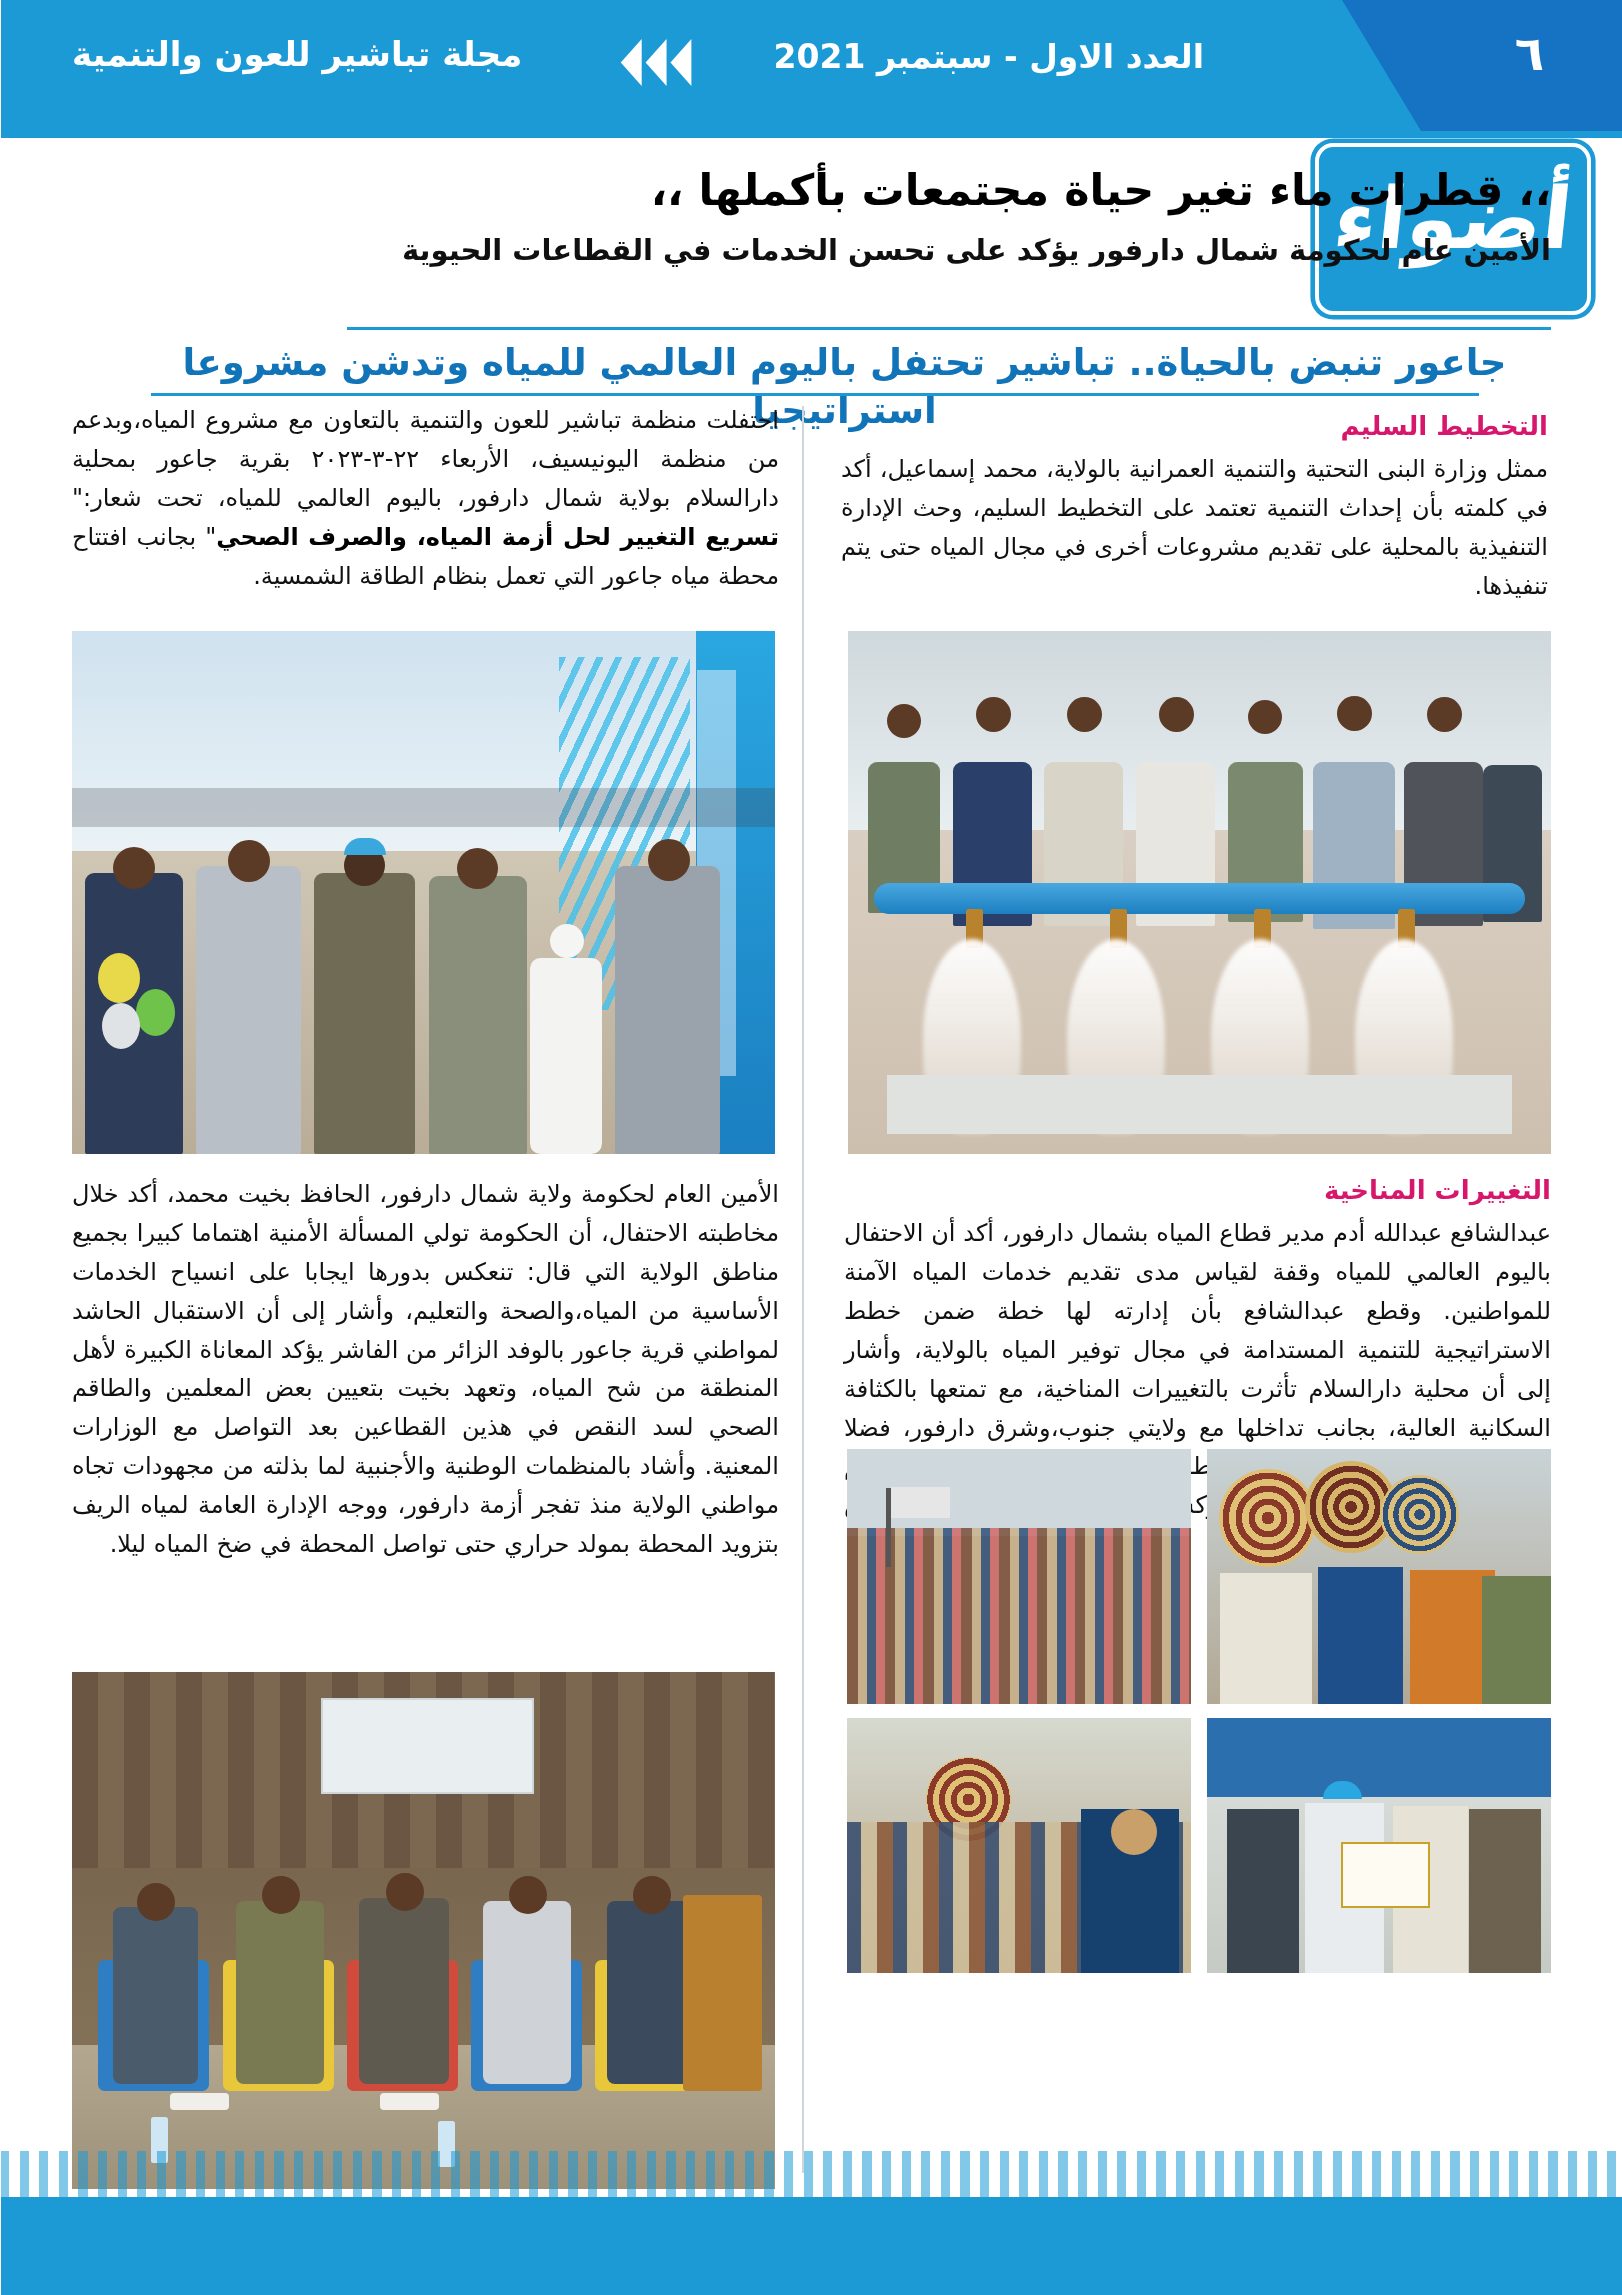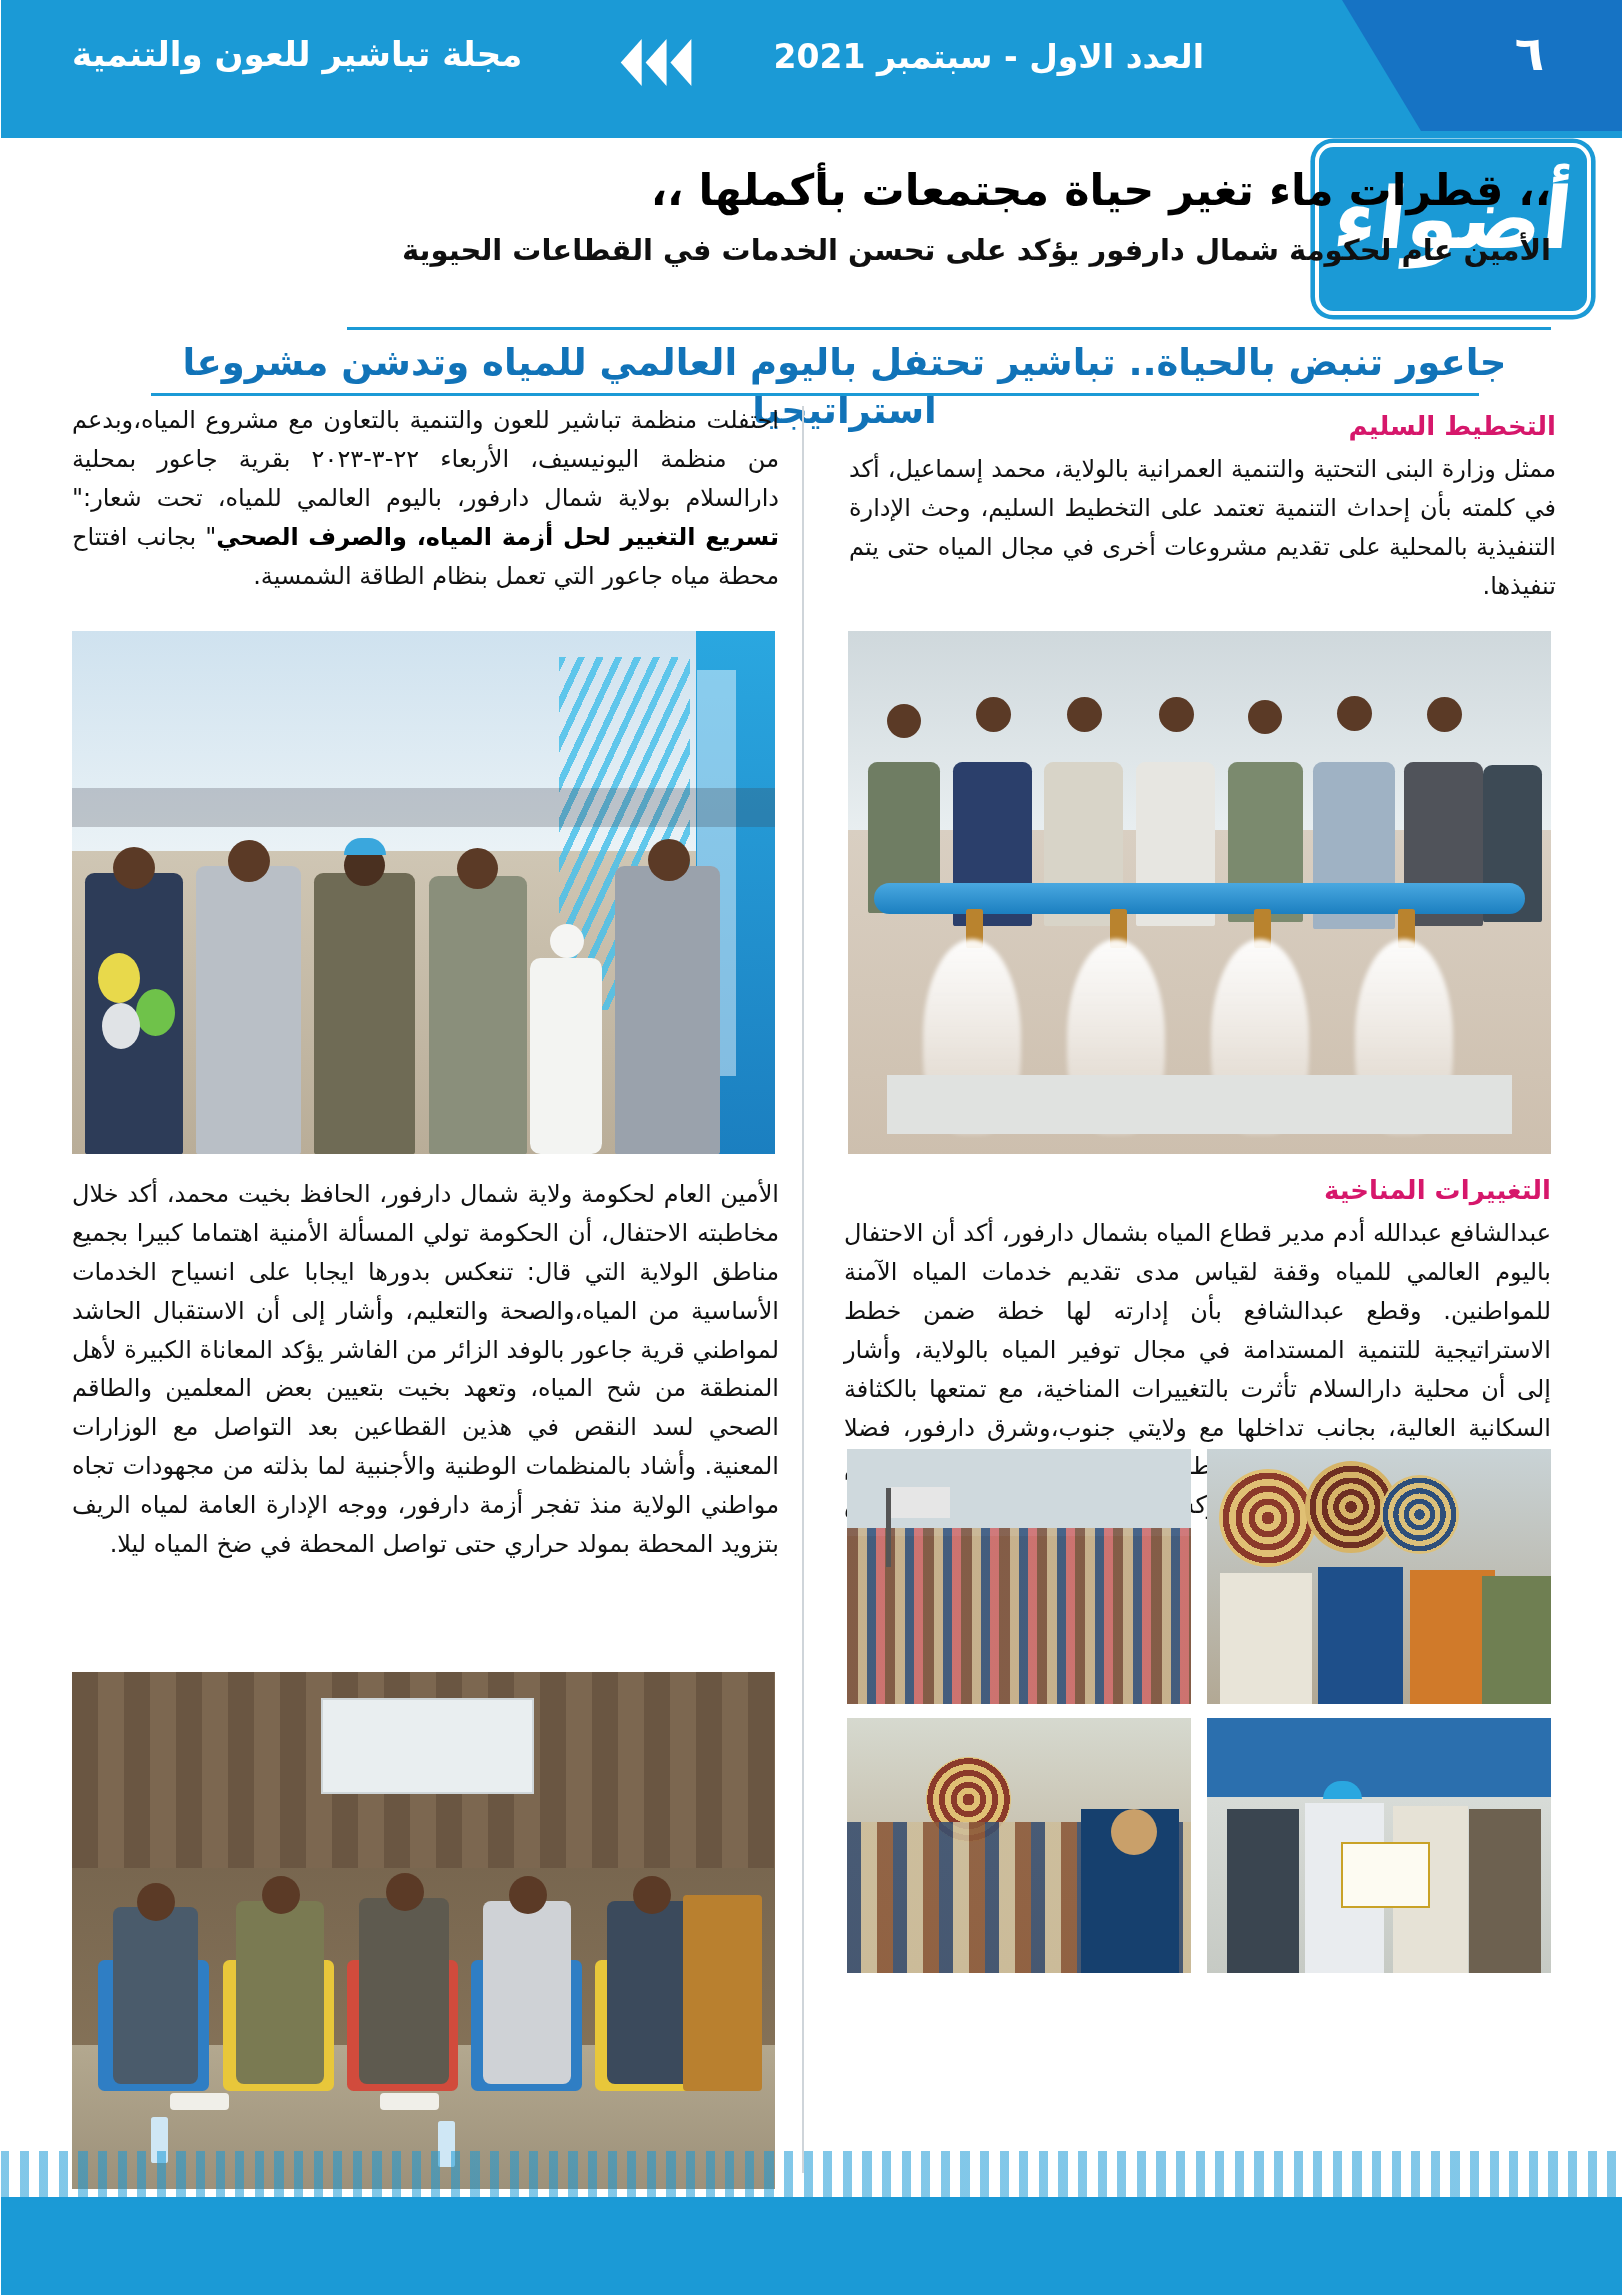--- a/index.html
+++ b/index.html
@@ -106,21 +106,21 @@
     color:#d6176b;font-size:26px;font-weight:bold;text-align:right;margin-bottom:9.2px;
   }
   .para{
     font-size:24px;line-height:1.62;color:#111;text-align:justify;
     text-align-last:right;
   }
   .para b{color:#000;}
   .blk{position:absolute;}
 
   
-  #right-col-top{right:67px;top:411px;width:707px;}
+  #right-col-top{right:75px;top:411px;width:707px;}
   #left-col-top{left:72px;top:401px;width:707px;}
   #right-col-mid{right:72px;top:1175px;width:707px;}
   #left-col-mid{left:72px;top:1175px;width:707px;}
 
   
   .photo{position:absolute;overflow:hidden;background:#b9c3c8;}
   .photo .sky{position:absolute;left:0;right:0;top:0;height:38%;}
   .photo .ground{position:absolute;left:0;right:0;bottom:0;height:62%;}
 
   

